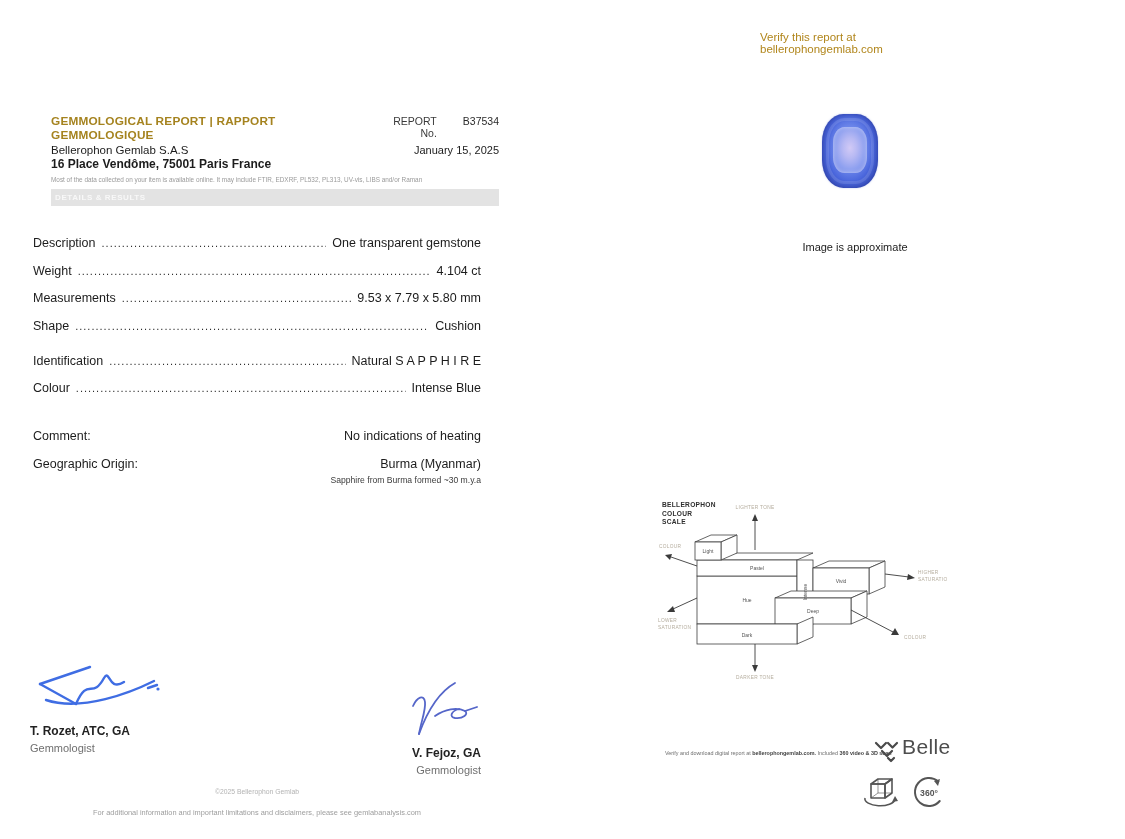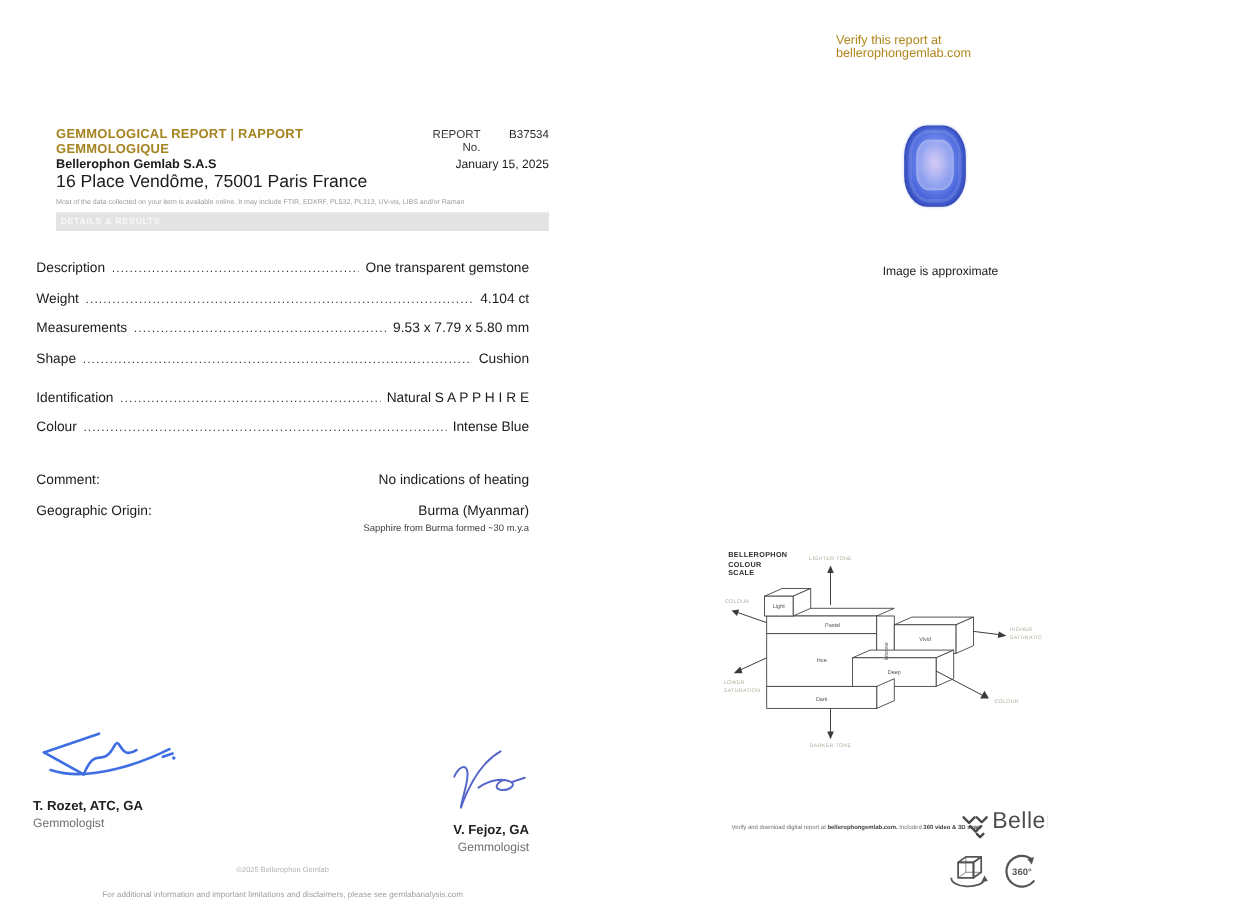--- a/index.html
+++ b/index.html
@@ -14,23 +14,23 @@
     font-size:11.5px; color:#b1861c; text-decoration:none;
   }
   
   .left-head { position:absolute; left:51px; top:114px; width:448px; }
   .head-row1 { display:flex; justify-content:space-between; align-items:baseline; }
   .report-title { font-size:11.8px; font-weight:bold; color:#a5831f; letter-spacing:0.2px; }
   .report-no-group { display:flex; gap:26px; font-size:10.5px; color:#2b2b2b; }
   .report-no-label { color:#3a3a3a;text-align:right; }
   .report-no-value { color:#2b2b2b; }
   .head-row2 { display:flex; justify-content:space-between; align-items:baseline; margin-top:2px; }
-  .company { font-size:11.5px; font-weight:bold; }
+  .company { font-size:11.5px; font-weight:normal; }
   .report-date { font-size:11px; }
-  .address { font-size:16px; font-weight:normal; margin-top:1px; }
+  .address { font-size:12px; font-weight:bold; margin-top:1px; }
   .data-note { font-size:6.4px; color:#9a9a9a; margin-top:5px; }
   .section-bar {
     margin-top:6px; height:17px; background:#e3e3e3; color:#f8f8f8;
     font-size:8px; font-weight:bold; letter-spacing:0.6px; line-height:17px; padding-left:4px;
   }
   
   .fields { position:absolute; left:33px; top:236px; width:448px; font-size:12.5px; }
   .field-row { display:flex; align-items:baseline; margin-bottom:13.5px; }
   .field-row.gap-top { margin-top:21px; }
   .field-label { white-space:nowrap; }

